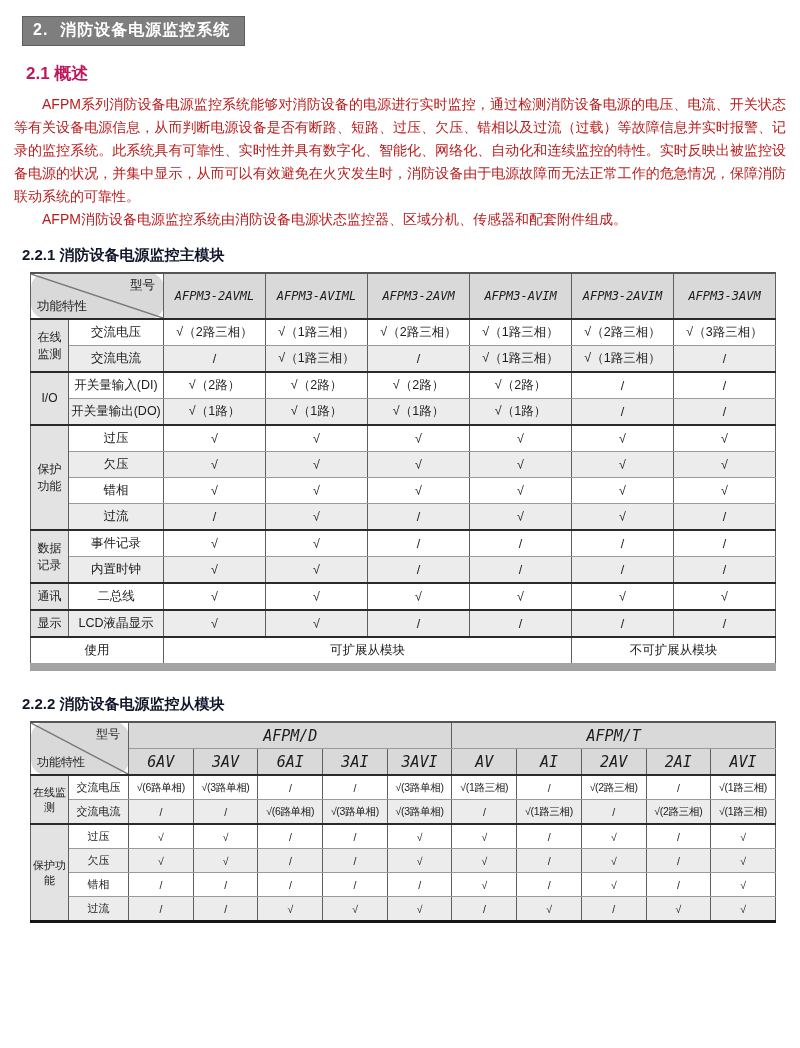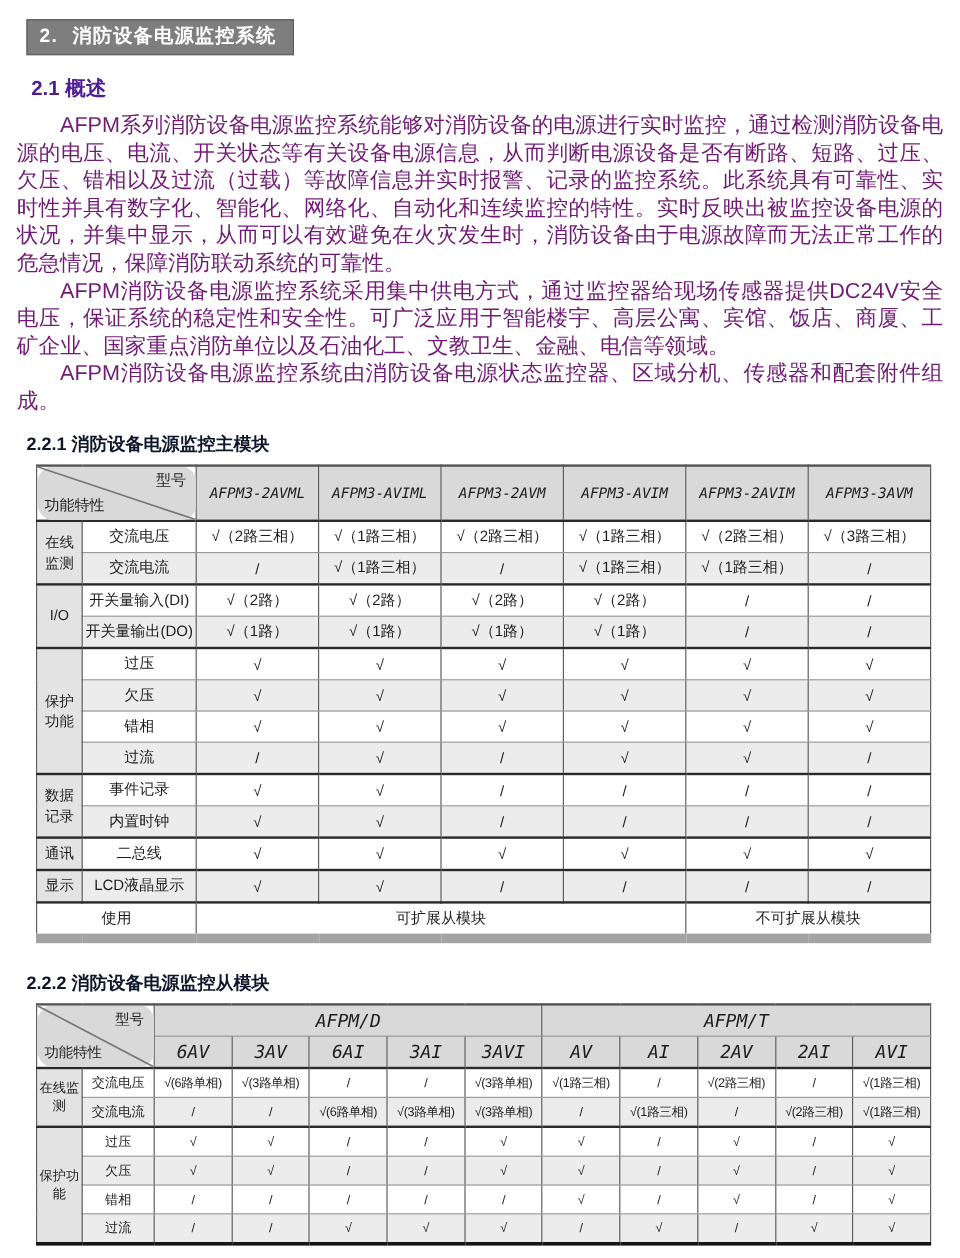--- a/index.html
+++ b/index.html
@@ -14,27 +14,27 @@
   
   .title-bar {
     display:inline-block;
     background:var(--titlebar-bg,#7e7e7e);
     border:1px solid #5d5d5d;
     color:#ffffff; font-weight:bold; font-size:16px;
     padding:3px 14px 4px 10px; margin-left:12px; letter-spacing:1px;
   }
   .title-bar .num { margin-right:12px; }
 
-  h2.sec { font-size:17px; font-weight:bold; margin:16px 0 8px 16px; color:#4c1d95; }
+  h2.sec { font-size:17px; font-weight:bold; margin:16px 0 8px 16px; color:#be185d; }
   h3.subsec { font-size:15px; font-weight:bold; margin:15px 0 7px 12px; color:#0f172a; }
 
   .body-text { margin:0 4px 0 4px; }
   .para {
-    font-size:18px; line-height:23px; margin:0;
-    text-align:justify; text-indent:2em; color:#701a75;
+    font-size:14px; line-height:23px; margin:0;
+    text-align:justify; text-indent:2em; color:#b91c1c;
   }
 
   
   table { border-collapse:collapse; table-layout:fixed; margin-left:20px; border:1px solid #6a6a6a; border-top:2px solid #555; }
   td,th {
     border-left:1px solid #5f5f5f; border-right:1px solid #5f5f5f;
     border-top:1px solid #9a9a9a; border-bottom:1px solid #9a9a9a;
     text-align:center; vertical-align:middle; padding:0 1px;
     font-weight:normal; white-space:nowrap;
   }
@@ -69,21 +69,20 @@
 <div class="page">
 
   <div class="title-bar">
     <span class="num">2.</span><span>消防设备电源监控系统</span>
   </div>
 
   <h2 class="sec">2.1 概述</h2>
 
   <div class="body-text">
     <p class="para">AFPM系列消防设备电源监控系统能够对消防设备的电源进行实时监控，通过检测消防设备电源的电压、电流、开关状态等有关设备电源信息，从而判断电源设备是否有断路、短路、过压、欠压、错相以及过流（过载）等故障信息并实时报警、记录的监控系统。此系统具有可靠性、实时性并具有数字化、智能化、网络化、自动化和连续监控的特性。实时反映出被监控设备电源的状况，并集中显示，从而可以有效避免在火灾发生时，消防设备由于电源故障而无法正常工作的危急情况，保障消防联动系统的可靠性。</p>
-    <p class="para">AFPM消防设备电源监控系统采用集中供电方式，通过监控器给现场传感器提供DC24V安全电压，保证系统的稳定性和安全性。可广泛应用于智能楼宇、高层公寓、宾馆、饭店、商厦、工矿企业、国家重点消防单位以及石油化工、文教卫生、金融、电信等领域。</p>
     <p class="para">AFPM消防设备电源监控系统由消防设备电源状态监控器、区域分机、传感器和配套附件组成。</p>
   </div>
 
 
   <h3 class="subsec">2.2.1 消防设备电源监控主模块</h3>
   <table id="table1">
       <colgroup>
         <col style="width:38px">
         <col style="width:95px">
         <col style="width:102px">

